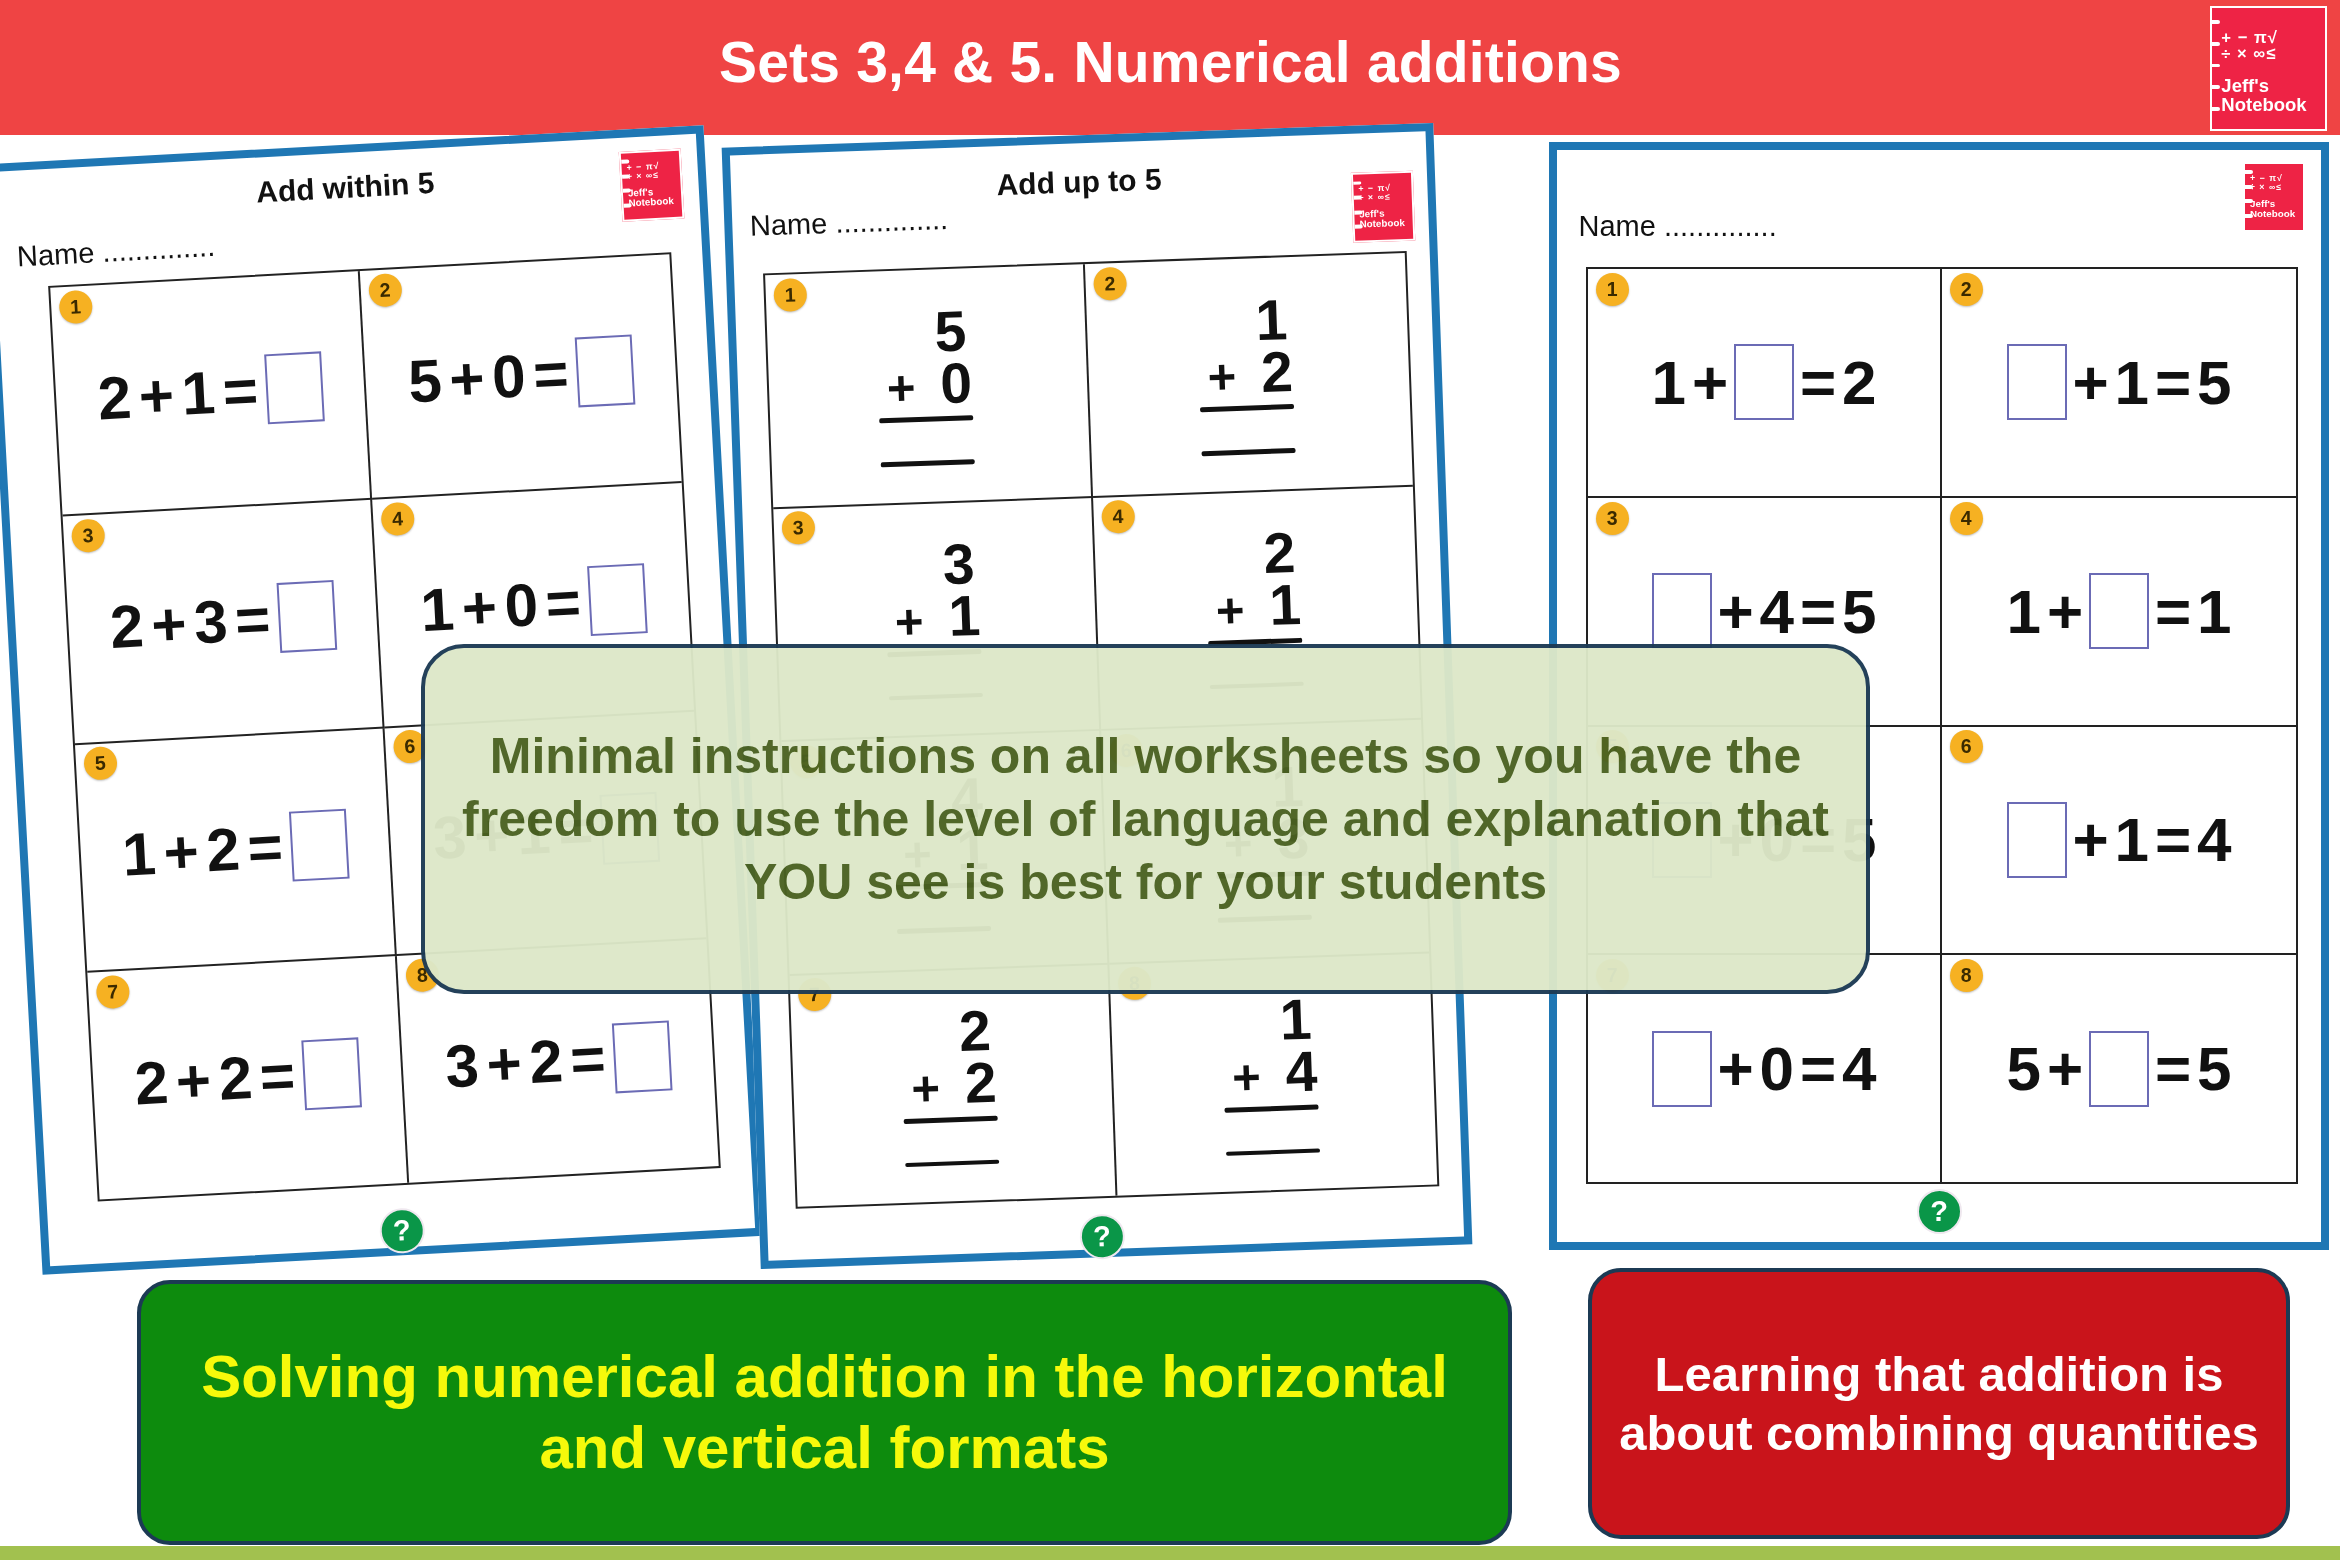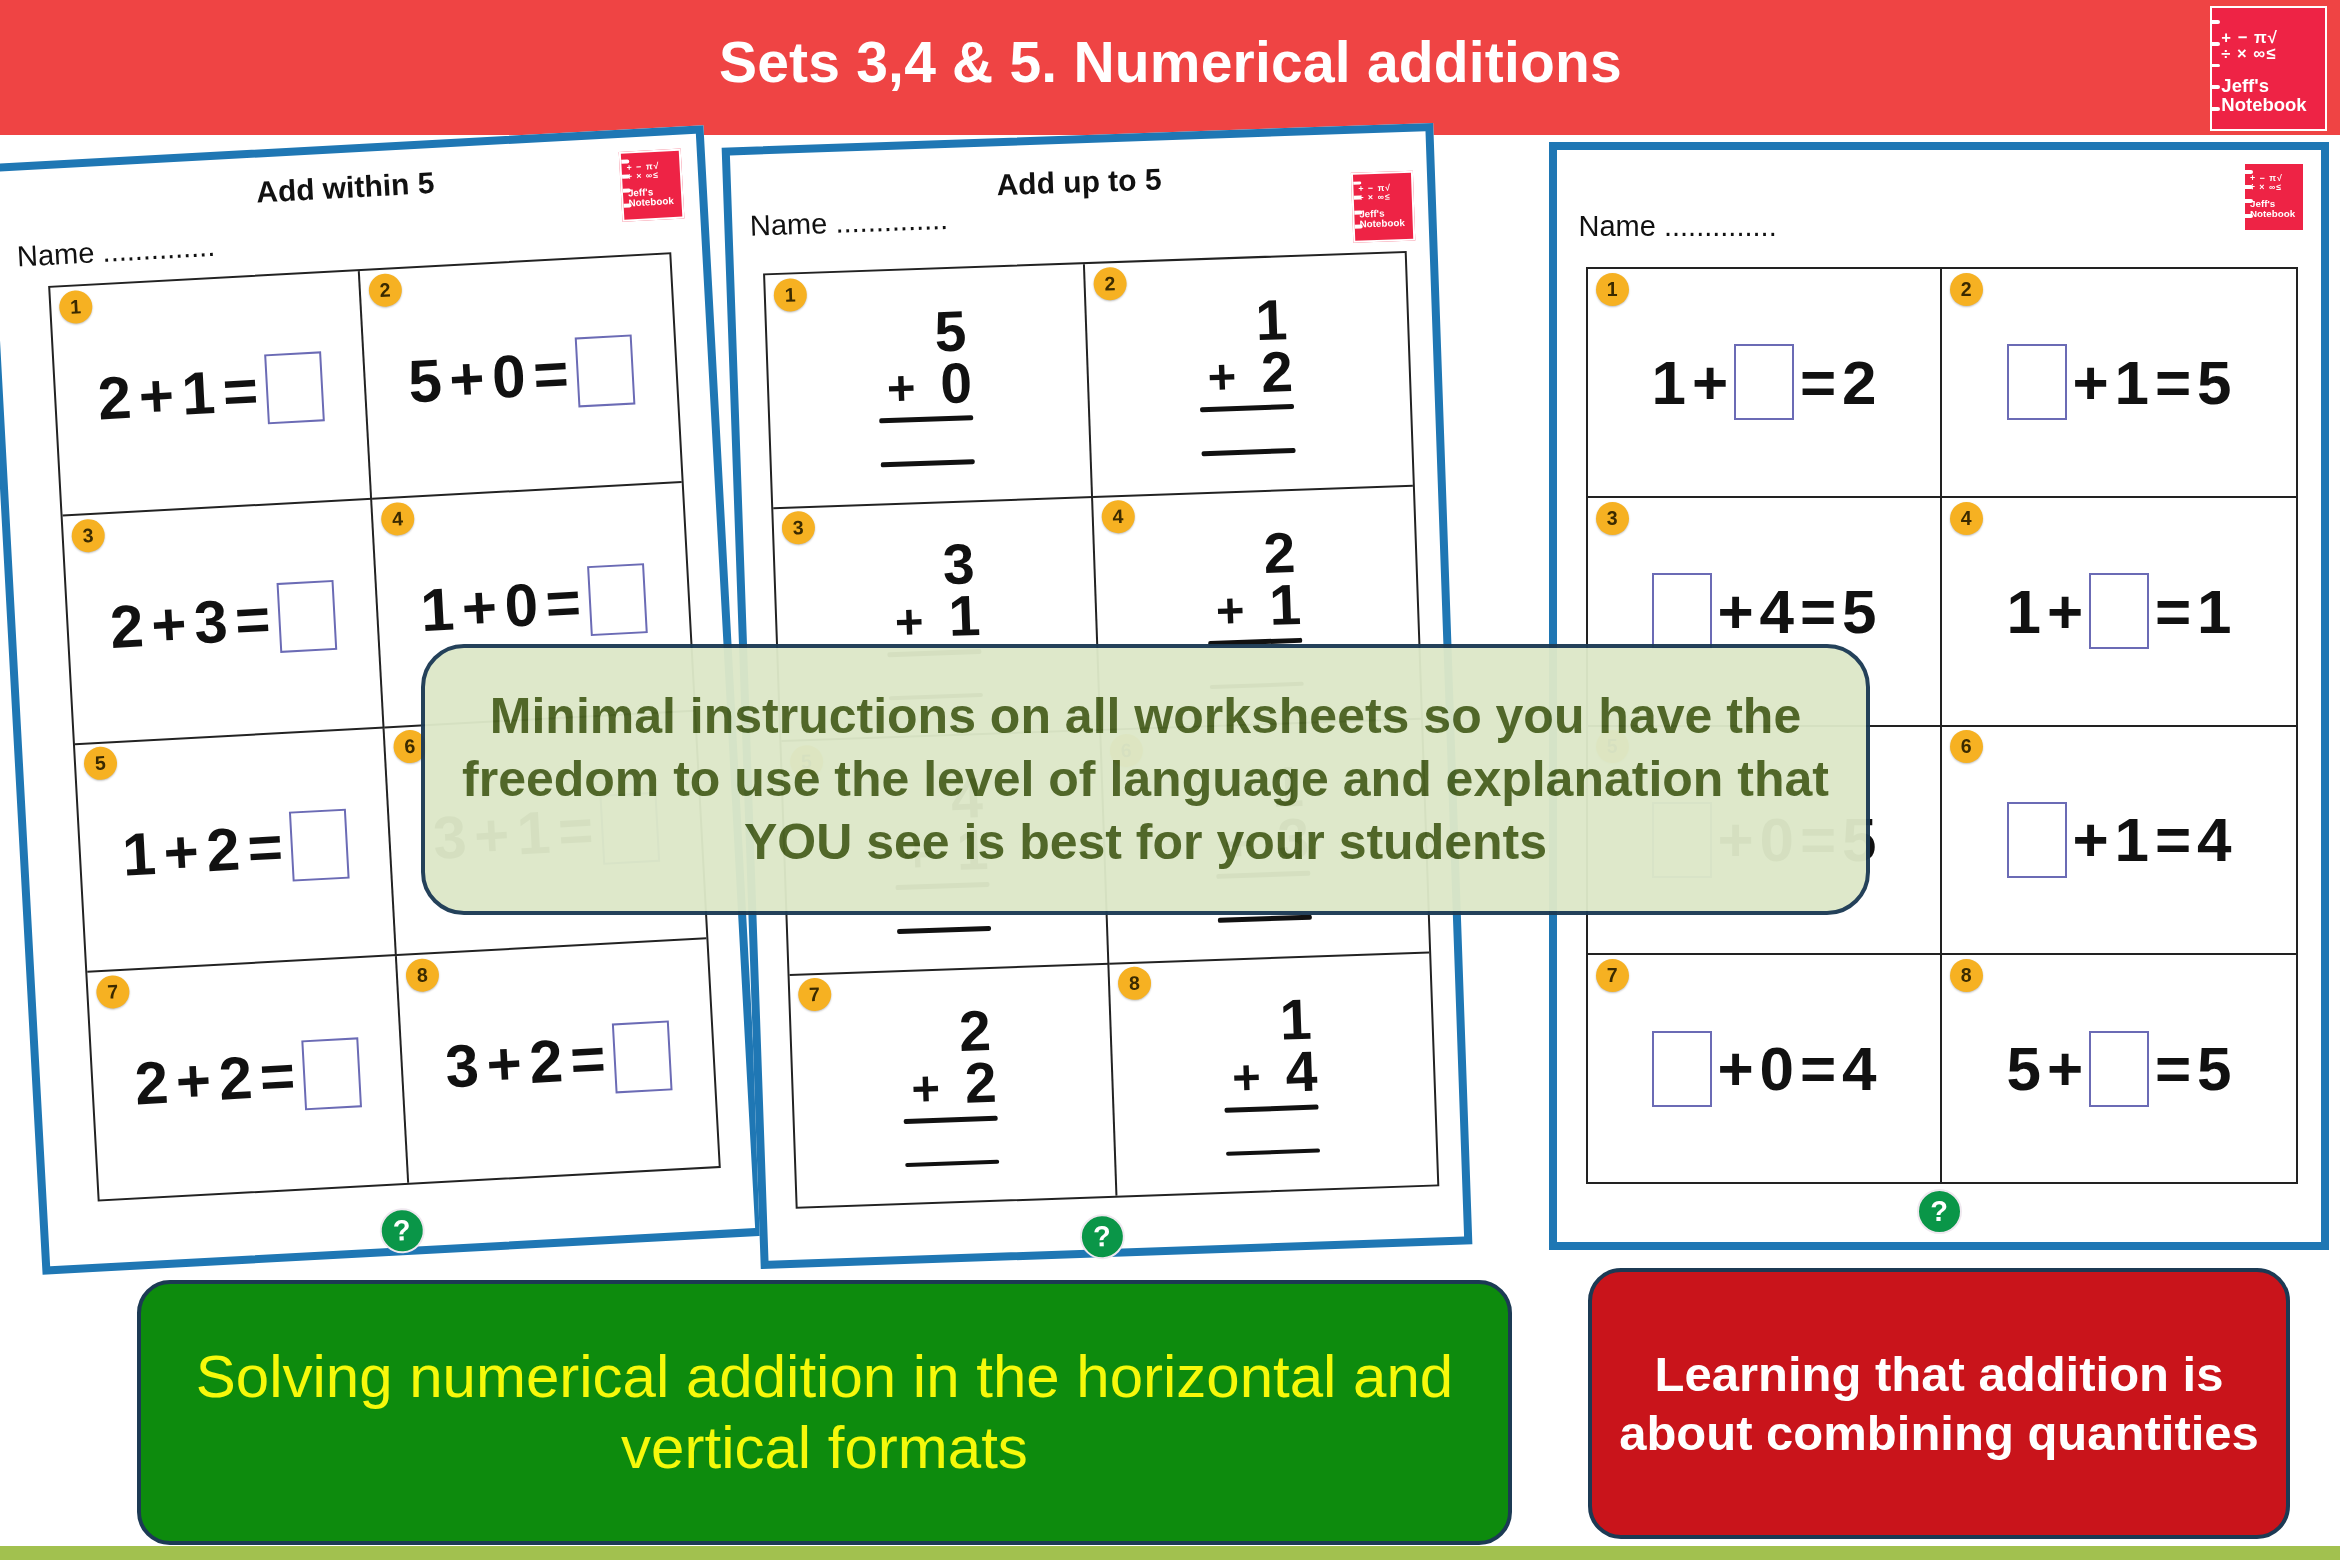--- a/index.html
+++ b/index.html
@@ -138,41 +138,41 @@
   #sheet-3 .sheet-title{top:15.6px;}
   #sheet-3 .name-line{left:21.5px;top:60px;}
   #sheet-3 .sheet-logo{right:15.6px;top:11.7px;}
   #sheet-3 .grid{left:29px;top:117px;width:712px;height:917px;}
   #sheet-3 .qmark{left:50%;margin-left:-22.4px;bottom:7.8px;}
   #sheet-3 .eq{font-size:62px;gap:5.9px;}
   #sheet-3 .answer-box{width:60px;height:76px;}
 
   
   #callout{
-    position:absolute;left:421px;top:644px;width:1449px;height:271px;
+    position:absolute;left:421px;top:644px;width:1449px;height:350px;
     background:#dde8c8;border:4.9px solid #1c3a54;border-radius:43px;
     box-sizing:border-box;display:flex;align-items:center;justify-content:center;
     opacity:.96;
   }
   #callout p{
     margin:0;padding:0 33px;text-align:center;color:#4a6121;
     font-size:50px;font-weight:bold;line-height:1.26;
   }
 
   
   .banner{
     position:absolute;border:4.9px solid #1c3a54;border-radius:33px;
     box-sizing:border-box;display:flex;align-items:center;justify-content:center;
     text-align:center;
   }
   #banner-green{
     left:137px;top:1280px;width:1375px;height:265px;background:#0d8b0d;
   }
   #banner-green p{
-    margin:0;padding:0 23.4px;color:#f6f90b;font-size:60px;font-weight:normal;line-height:1.18;
+    margin:0;padding:0 23.4px;color:#f6f90b;font-size:60px;font-weight:bold;line-height:1.18;
   }
   #banner-red{
     left:1588px;top:1268px;width:702px;height:271px;background:#c9141b;
   }
   #banner-red p{
     margin:0;padding:0 15.6px;color:#ffffff;font-size:49px;font-weight:bold;line-height:1.2;
   }
   #bottom-strip{
     position:absolute;left:0;bottom:0;width:2341px;height:13.7px;background:#a2c14f;
   }

